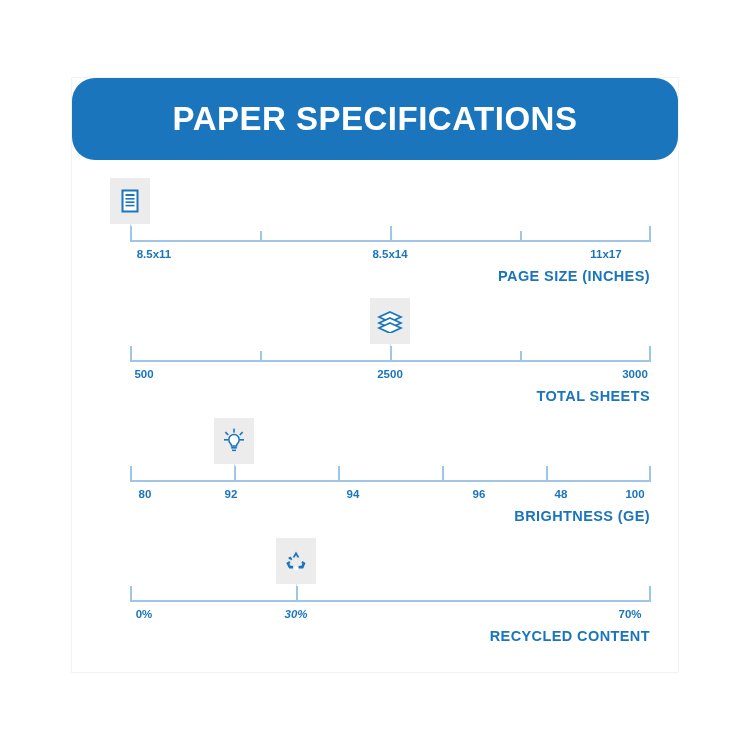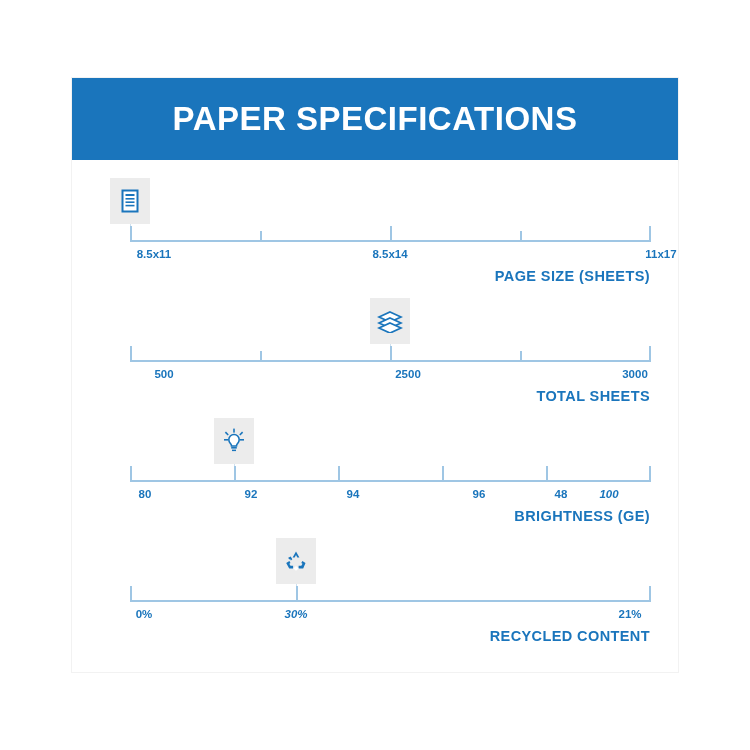--- a/index.html
+++ b/index.html
@@ -23,20 +23,21 @@
     background: #ffffff;
     box-shadow: 0 0 0 1px #f2f2f2;
   }
 
   .header {
     height: 82px;
     background: #1a75bc;
     display: flex;
     align-items: center;
     justify-content: center;
+    border-radius: 23px;
   }
   .header-title {
     color: #ffffff;
     font-size: 33px;
     font-weight: bold;
     letter-spacing: 0.5px;
     text-align: center;
     font-family: "Liberation Sans", sans-serif;
   }
 
@@ -140,44 +141,44 @@
       <div class="stem" style="left:58px;"></div>
       <div class="axis">
         <div class="tick major" style="left:0px;"></div>
         <div class="tick" style="left:130px;"></div>
         <div class="tick major" style="left:260px;"></div>
         <div class="tick" style="left:390px;"></div>
         <div class="tick major" style="left:519px;"></div>
       </div>
       <div class="tick-label" style="left:82px;">8.5x11</div>
       <div class="tick-label" style="left:318px;">8.5x14</div>
-      <div class="tick-label" style="left:589px;">11x17</div>
-      <div class="spec-name">PAGE SIZE (SHEETS)</div>
+      <div class="tick-label" style="left:534px;">11x17</div>
+      <div class="spec-name">PAGE SIZE (INCHES)</div>
     </div>
 
     <div class="spec s1">
       <div class="icon-box" style="left:318px;">
         <span>
           <svg width="26" height="24" viewBox="0 0 26 24">
             <polygon points="13,3 24,8 13,13 2,8" fill="#ffffff" stroke="#1a75bc" stroke-width="1.8"></polygon>
             <polygon points="13,9 24,14 13,19 2,14" fill="#ffffff" stroke="#1a75bc" stroke-width="1.8"></polygon>
             <polygon points="13,14 24,19 13,24 2,19" fill="#ffffff" stroke="#1a75bc" stroke-width="1.8"></polygon>
           </svg>
         </span>
       </div>
       <div class="stem" style="left:318px;"></div>
       <div class="axis">
         <div class="tick major" style="left:0px;"></div>
         <div class="tick" style="left:130px;"></div>
         <div class="tick major" style="left:260px;"></div>
         <div class="tick" style="left:390px;"></div>
         <div class="tick major" style="left:519px;"></div>
       </div>
-      <div class="tick-label" style="left:72px;margin-left:20px;">500</div>
-      <div class="tick-label" style="left:336px;">2500</div>
+      <div class="tick-label" style="left:72px;">500</div>
+      <div class="tick-label" style="left:318px;">2500</div>
       <div class="tick-label" style="left:563px;">3000</div>
       <div class="spec-name">TOTAL SHEETS</div>
     </div>
 
     <div class="spec s2">
       <div class="icon-box" style="left:162px;">
         <span>
           <svg width="24" height="26" viewBox="0 0 24 26">
             <path d="M12 6.5a5.2 5.2 0 0 1 5.2 5.2c0 2.2-1.3 3.4-2.1 4.4-.5.7-.6 1.2-.6 1.9h-5c0-.7-.1-1.2-.6-1.9-.8-1-2.1-2.2-2.1-4.4A5.2 5.2 0 0 1 12 6.5z" fill="#ffffff" stroke="#1a75bc" stroke-width="1.6"></path>
             <rect x="9.2" y="19" width="5.6" height="1.6" fill="#1a75bc"></rect>
@@ -193,25 +194,25 @@
       <div class="stem" style="left:162px;"></div>
       <div class="axis">
         <div class="tick major" style="left:0px;"></div>
         <div class="tick major" style="left:104px;"></div>
         <div class="tick major" style="left:208px;"></div>
         <div class="tick major" style="left:312px;"></div>
         <div class="tick major" style="left:416px;"></div>
         <div class="tick major" style="left:519px;"></div>
       </div>
       <div class="tick-label" style="left:73px;">80</div>
-      <div class="tick-label" style="left:179px;">92</div>
+      <div class="tick-label" style="left:159px;">92</div>
       <div class="tick-label" style="left:281px;">94</div>
       <div class="tick-label" style="left:407px;">96</div>
       <div class="tick-label" style="left:489px;">48</div>
-      <div class="tick-label" style="left:537px;font-style:italic;">100</div>
+      <div class="tick-label" style="left:563px;">100</div>
       <div class="spec-name">BRIGHTNESS (GE)</div>
     </div>
 
     <div class="spec s3">
       <div class="icon-box" style="left:224px;">
         <span>
           <svg width="26" height="26" viewBox="0 0 26 26">
             <path d="M13 3.5l3.4 5.9h-2.1l-1.3-2.3-1.3 2.3H9.6L13 3.5z" fill="#1a75bc"></path>
             <path d="M6.2 20.5l-3-5.6 3.2-1.9 1.1 2-1.2.7 1.2 2.1 2.6 0v2.7H6.2z" fill="#1a75bc"></path>
             <path d="M20.2 20.5h-4.6v-2.7h2.7l1.2-2.1-1.2-.7 1.1-2 3.1 1.9-2.3 5.6z" fill="#1a75bc"></path>
@@ -221,18 +222,18 @@
         </span>
       </div>
       <div class="stem" style="left:224px;"></div>
       <div class="axis">
         <div class="tick major" style="left:0px;"></div>
         <div class="tick major" style="left:166px;"></div>
         <div class="tick major" style="left:519px;"></div>
       </div>
       <div class="tick-label" style="left:72px;">0%</div>
       <div class="tick-label" style="left:224px;font-style:italic;">30%</div>
-      <div class="tick-label" style="left:558px;">21%</div>
+      <div class="tick-label" style="left:558px;">70%</div>
       <div class="spec-name">RECYCLED CONTENT</div>
     </div>
 
   </div>
 </div>
 
 </body></html>

